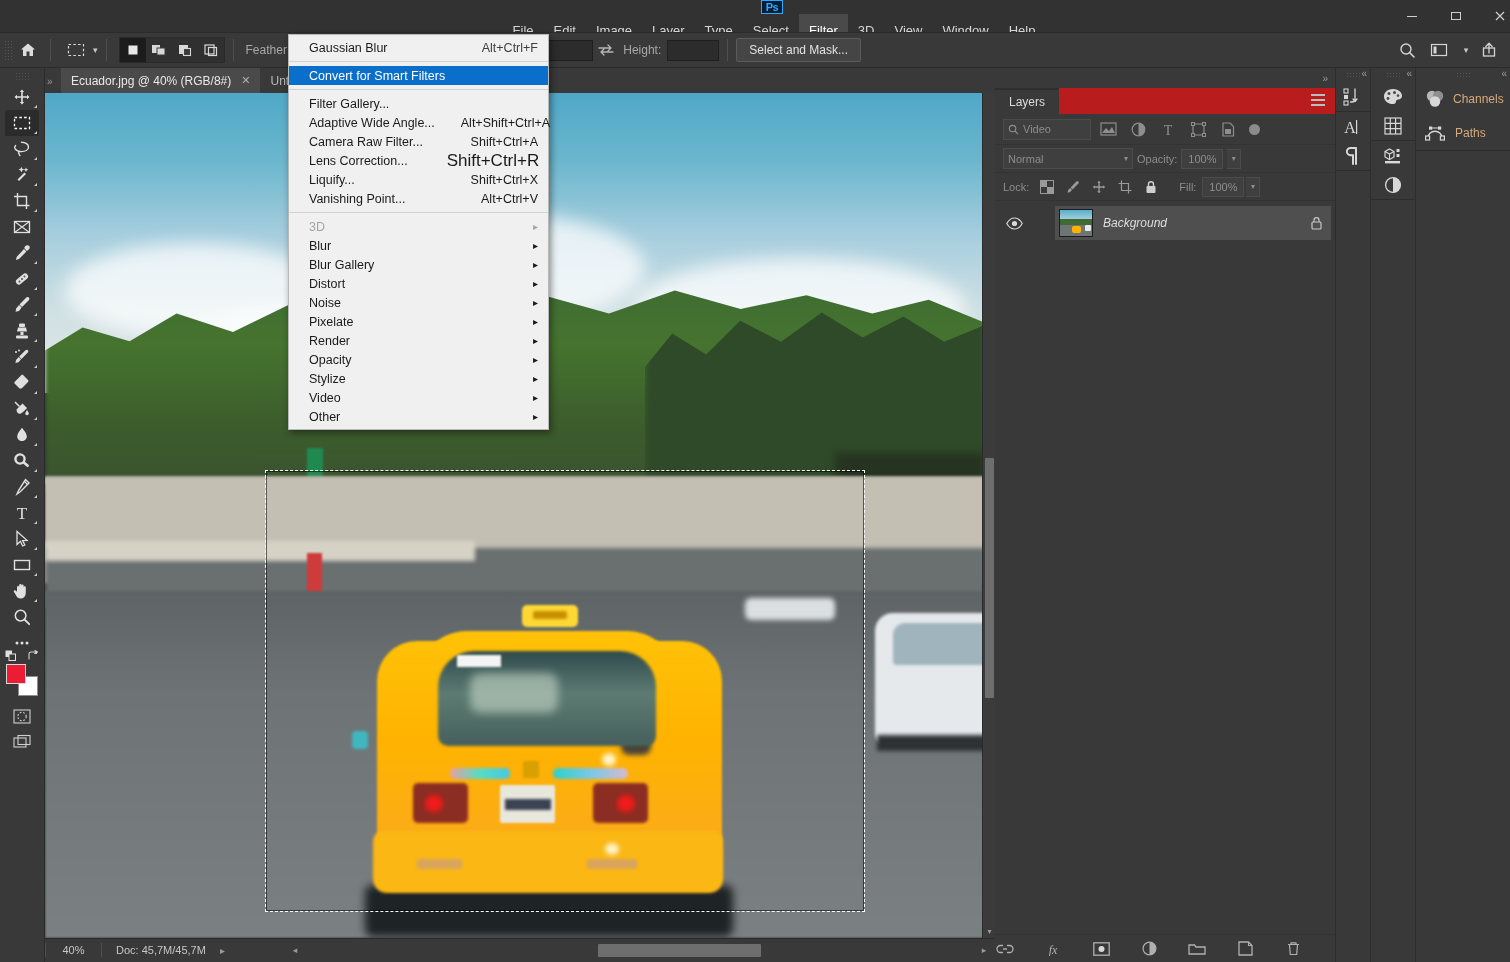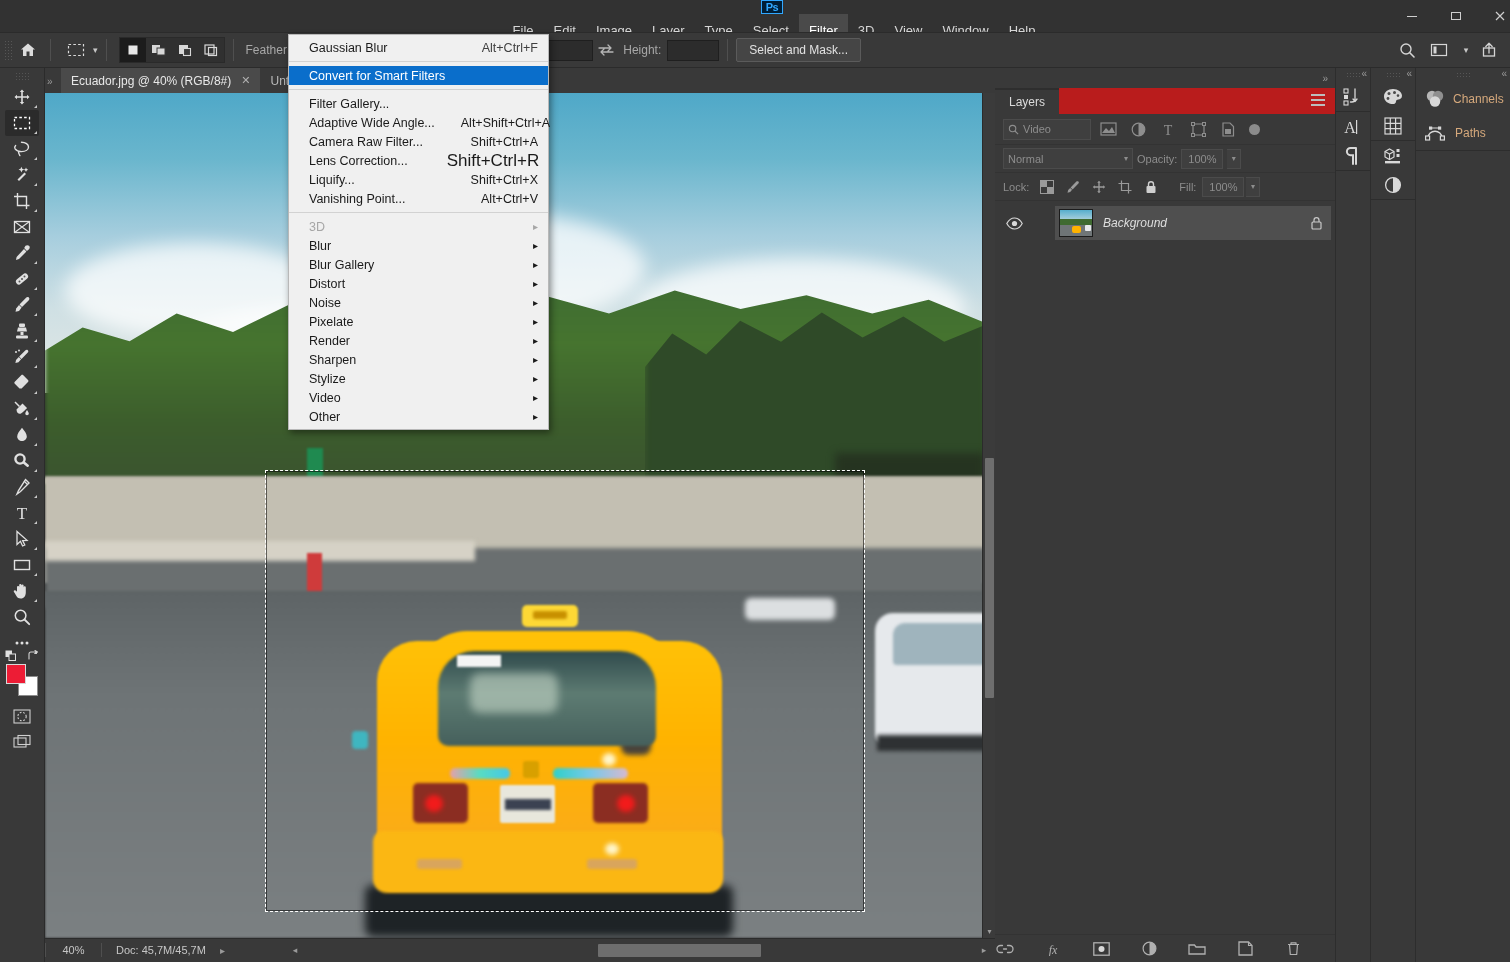--- a/index.html
+++ b/index.html
@@ -985,21 +985,21 @@
       </div>
       <div style="display: flex; align-items: center; height: 19px; padding: 0px 10px 0px 20px; font-size: 12.5px; white-space: nowrap; color: rgb(26, 26, 26);">
         <span style="flex: 1 1 0%;">Pixelate</span>
         <span style="margin-left: 20px; font-size: 10px; color: rgb(26, 26, 26);">▸</span>
       </div>
       <div style="display: flex; align-items: center; height: 19px; padding: 0px 10px 0px 20px; font-size: 12.5px; white-space: nowrap; color: rgb(26, 26, 26);">
         <span style="flex: 1 1 0%;">Render</span>
         <span style="margin-left: 20px; font-size: 10px; color: rgb(26, 26, 26);">▸</span>
       </div>
       <div style="display: flex; align-items: center; height: 19px; padding: 0px 10px 0px 20px; font-size: 12.5px; white-space: nowrap; color: rgb(26, 26, 26);">
-        <span style="flex: 1 1 0%;">Sharpen</span>
+        <span style="flex: 1 1 0%;">Opacity</span>
         <span style="margin-left: 20px; font-size: 10px; color: rgb(26, 26, 26);">▸</span>
       </div>
       <div style="display: flex; align-items: center; height: 19px; padding: 0px 10px 0px 20px; font-size: 12.5px; white-space: nowrap; color: rgb(26, 26, 26);">
         <span style="flex: 1 1 0%;">Stylize</span>
         <span style="margin-left: 20px; font-size: 10px; color: rgb(26, 26, 26);">▸</span>
       </div>
       <div style="display: flex; align-items: center; height: 19px; padding: 0px 10px 0px 20px; font-size: 12.5px; white-space: nowrap; color: rgb(26, 26, 26);">
         <span style="flex: 1 1 0%;">Video</span>
         <span style="margin-left: 20px; font-size: 10px; color: rgb(26, 26, 26);">▸</span>
       </div>

